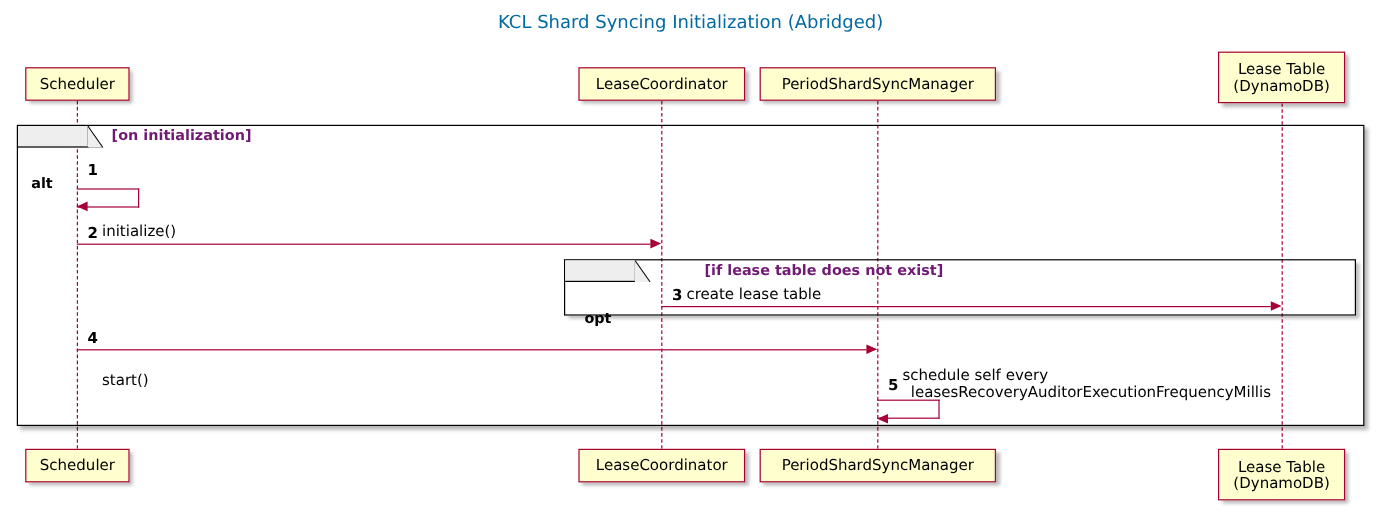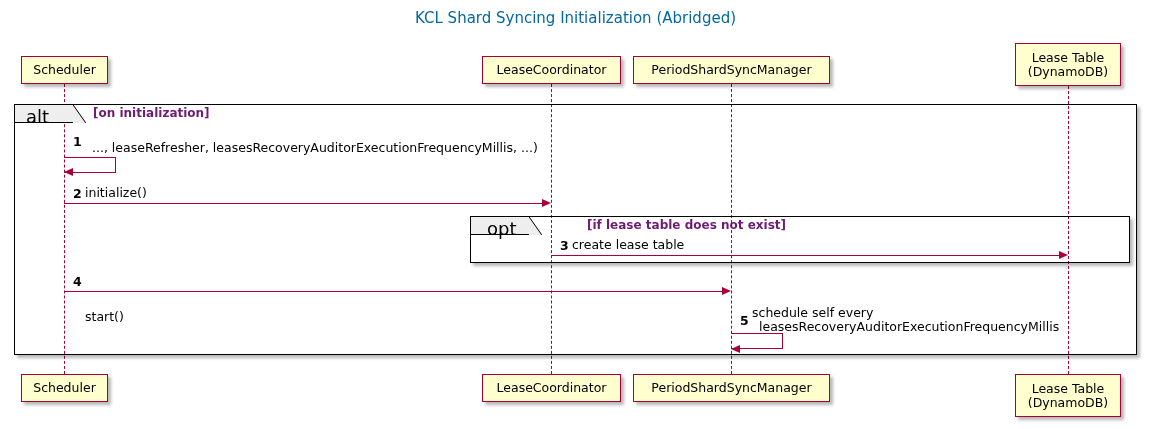--- a/index.html
+++ b/index.html
@@ -84,24 +84,25 @@
     width: 26px;
     height: 18px;
     background: #EEEEEE;
     border-right: 1.7px solid #000000;
     border-bottom: 1.7px solid #000000;
     transform: skewX(35deg);
     transform-origin: bottom left;
   }
   .frag-label {
     position: absolute;
-    font-size: 18px;
-    font-weight: normal;
-    color: #000000;
-    white-space: nowrap;
+    font-size: 12px;
+    font-weight: bold;
+    color: #000000;
+    white-space: nowrap;
+    margin-top: 40px;
   }
   .frag-guard {
     position: absolute;
     font-size: 12px;
     font-weight: bold;
     color: #701a75;
     white-space: nowrap;
   }
 
   
@@ -173,21 +174,20 @@
   </div>
 
   <div class="fragment" style="left:14px; top:104px; width:1123px; height:251px;">
     <div class="frag-tab" style="width:58px;"></div>
     <div class="frag-tab-slant" style="left:58px;"></div>
   </div>
   <div class="frag-label" style="left:26px; top:106px;">alt</div>
   <div class="frag-guard" style="left:93px; top:106px;">[on initialization]</div>
 
   <div class="msg-num" style="left:73px; top:134px;">1</div>
-  <div class="msg-text" style="left:92px; top:141px;">..., leaseRefresher, leasesRecoveryAuditorExecutionFrequencyMillis, ...)</div>
 
   <div class="self-loop" style="left:64px; top:157px; width:52px; height:16px;"></div>
   <div class="msg-head left" style="left:64px; top:168px;"></div>
 
   <div class="msg-num" style="left:73px; top:186px;">2</div>
   <div class="msg-text" style="left:85px; top:186px;">initialize()</div>
   <div class="msg-line" style="left:64px; top:203px; width:478px;"></div>
   <div class="msg-head right" style="left:542px; top:198.5px;"></div>
 
   <div class="fragment" style="left:470px; top:216px; width:660px; height:47px;">

